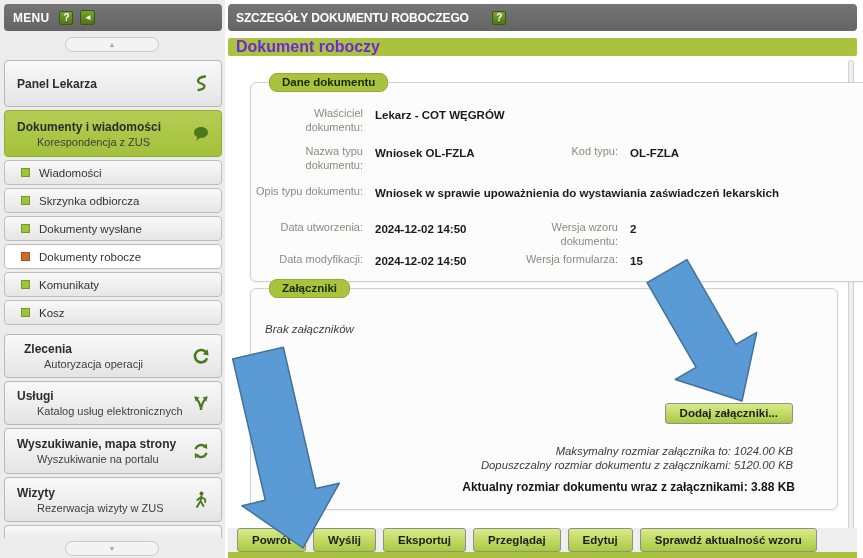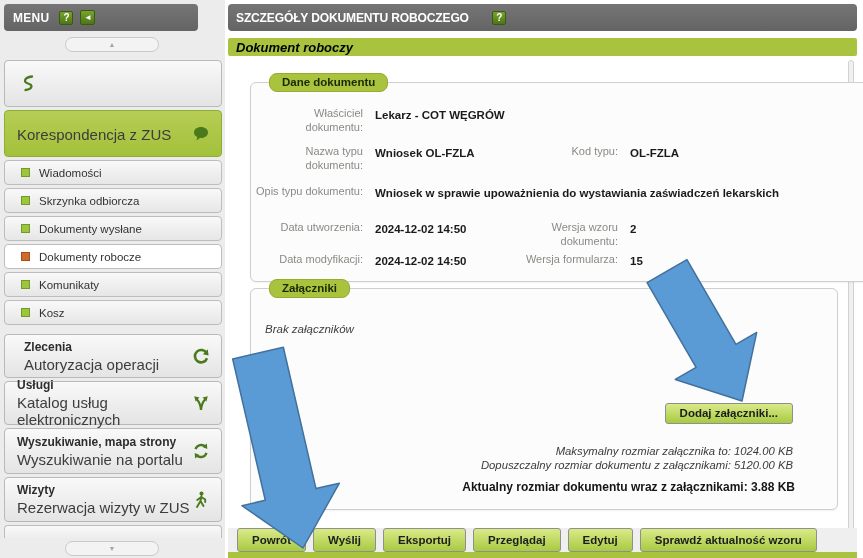--- a/index.html
+++ b/index.html
@@ -2,55 +2,55 @@
 <html><head>
 <meta charset="utf-8">
 <style>
   * { margin:0; padding:0; box-sizing:border-box; }
   html,body { width:863px; height:558px; }
   body { font-family:"Liberation Sans", sans-serif; background:#fff; overflow:hidden; }
   #app { position:relative; width:863px; height:558px; background:#fff; }
 
   
   .sidebar-bg { position:absolute; left:0; top:0; width:225px; height:558px; background:#ececec; }
-  .menu-bar { position:absolute; left:4px; top:4px; width:194px; height:27px; background:linear-gradient(#757575,#646464);
+  .menu-bar { position:absolute; left:4px; top:4px; width:218px; height:27px; background:linear-gradient(#757575,#646464);
               border-radius:4px; display:flex; align-items:center; padding:0 6px 0 9px; }
   .menu-title { color:#fff; font-weight:bold; font-size:13px; letter-spacing:0.3px; display:inline-block; transform:scaleX(0.92); transform-origin:left center; }
   .qicon { width:14px; height:14px; background:linear-gradient(#79a32d,#4d7518); border:1px solid #3a5a10; color:#fff;
            font-weight:bold; font-size:10px; line-height:1; display:flex; align-items:center; justify-content:center; border-radius:2px; }
   .menu-bar .qicon { margin-left:7px; }
   .collapse-btn { margin-left:auto; width:15px; height:15px; font-size:8px; }
   .scroll-pill { position:absolute; left:65px; width:94px; height:15px; background:#f3f3f3; border:1px solid #c9c9c9;
                  border-radius:8px; display:flex; align-items:center; justify-content:center; color:#a5a5a5; font-size:7px; }
   .pill-up { top:37px; } .pill-down { top:541px; }
 
   .sb-box { position:absolute; left:4px; width:218px; background:linear-gradient(#f9f9f9,#e4e4e4);
             border:1px solid #b9b9b9; border-radius:4px; display:flex; align-items:center; padding:0 9px 0 12px; }
   .sb-box .txt { flex:1; }
   .sb-title { font-weight:bold; font-size:12px; color:#2d2d2d; }
-  .sb-sub   { font-size:15px; color:#3d3d3d; margin-top:2px; }
+  .sb-sub   { font-size:11px; color:#3d3d3d; margin-top:2px;margin-left:20px; }
   .sb-box.active { background:linear-gradient(#b6cd55,#a3c13b); border-color:#8caf33; }
   .sb-icon { width:22px; display:flex; justify-content:center; }
   .sb-item { position:absolute; left:4px; width:218px; height:25px; background:linear-gradient(#f9f9f9,#e6e6e6);
              border:1px solid #bdbdbd; border-radius:4px; display:flex; align-items:center; gap:9px; padding:0 8px 0 16px; }
   .sb-item.sel { background:#fff; }
   .sb-item .label { font-size:11.5px; color:#333; }
   .sq { width:9px; height:9px; background:#9cc43c; border:1px solid #74992a; flex:0 0 auto; }
   .sq.orange { background:#cf6b2a; border-color:#a3501c; }
   .sb-partial { position:absolute; left:4px; top:525px; width:218px; height:13px; background:linear-gradient(#f9f9f9,#ededed);
                 border:1px solid #bdbdbd; border-bottom:none; border-radius:4px 4px 0 0; }
 
   
   .main-header { position:absolute; left:228px; top:4px; width:629px; height:27px; background:linear-gradient(#757575,#646464);
                  border-radius:4px; display:flex; align-items:center; padding:0 8px; }
   .main-title { color:#fff; font-weight:bold; font-size:13px; letter-spacing:-0.2px; display:inline-block; transform:scaleX(0.93); transform-origin:left center; white-space:nowrap; }
   .main-header .qicon { margin-left:6px; }
   .green-bar { position:absolute; left:228px; top:38px; width:629px; height:18px; background:#a9c33f; border-radius:2px;
                display:flex; align-items:center; padding:0 8px; }
-  .green-bar span { font-weight:bold; font-size:13px; color:#000000;font-style:italic; }
+  .green-bar span { font-weight:bold; font-size:16px; color:#6d28d9; }
 
   .fieldset { position:absolute; background:#fcfcfc; border:1px solid #cfcfcf; border-radius:6px; box-shadow:0 1px 2px rgba(0,0,0,0.06); }
   .fs-dane { left:250px; top:82px;  width:668px; height:200px; }
   .fs-zal  { left:250px; top:288px; width:588px; height:222px; }
   .legend { position:absolute; top:-10px; left:18px; background:#a9c33f; border:1px solid #93ad2e; border-radius:8px;
             padding:2px 12px 3px; font-weight:bold; font-size:11.5px; color:#1d2800; }
 
   .fs-grid { display:grid; grid-template-columns:108px 125px 106px 1fr; grid-template-rows:38px 40px 36px 32px 32px;
              column-gap:12px; padding:24px 12px 0 4px; }
   .flabel { text-align:right; color:#8a8a85; font-size:11px; line-height:1.25; }
@@ -85,29 +85,33 @@
 
   <div class="menu-bar">
     <span class="menu-title">MENU</span>
     <span class="qicon">?</span>
     <span class="qicon collapse-btn">◄</span>
   </div>
 
   <div class="scroll-pill pill-up">▲</div>
 
   <div class="sb-box" style="top:60px; height:47px;">
+    <div class="txt">
+        <div class="sb-title">Panel Lekarza</div>
+      </div>
     <span class="sb-icon">
       <svg class="icon-svg" width="20" height="20" viewBox="0 0 20 20">
           <path d="M14 2.5 C5.5 3.5 5.5 8.5 10 9.5 C15 10.6 15 15 7.5 16" fill="none" stroke="#4b7a1d" stroke-width="2.3" stroke-linecap="round"></path>
         </svg>
     </span>
   </div>
 
   <div class="sb-box active" style="top:110px; height:47px;">
     <div class="txt">
+      <div class="sb-title">Dokumenty i wiadomości</div>
       <div class="sb-sub">Korespondencja z ZUS</div>
     </div>
     <span class="sb-icon">
       <svg class="icon-svg" width="20" height="20" viewBox="0 0 20 20">
           <path d="M10 3 C6 3 3 5.4 3 8.4 C3 10.4 4.3 12.1 6.3 13 L5.5 16.4 L9.3 13.8 C9.5 13.8 9.8 13.9 10 13.9 C14 13.9 17 11.4 17 8.4 C17 5.4 14 3 10 3 Z" fill="#4b7a1d"></path>
         </svg>
     </span>
   </div>
 
   <div class="sb-item" style="top:160px;">

